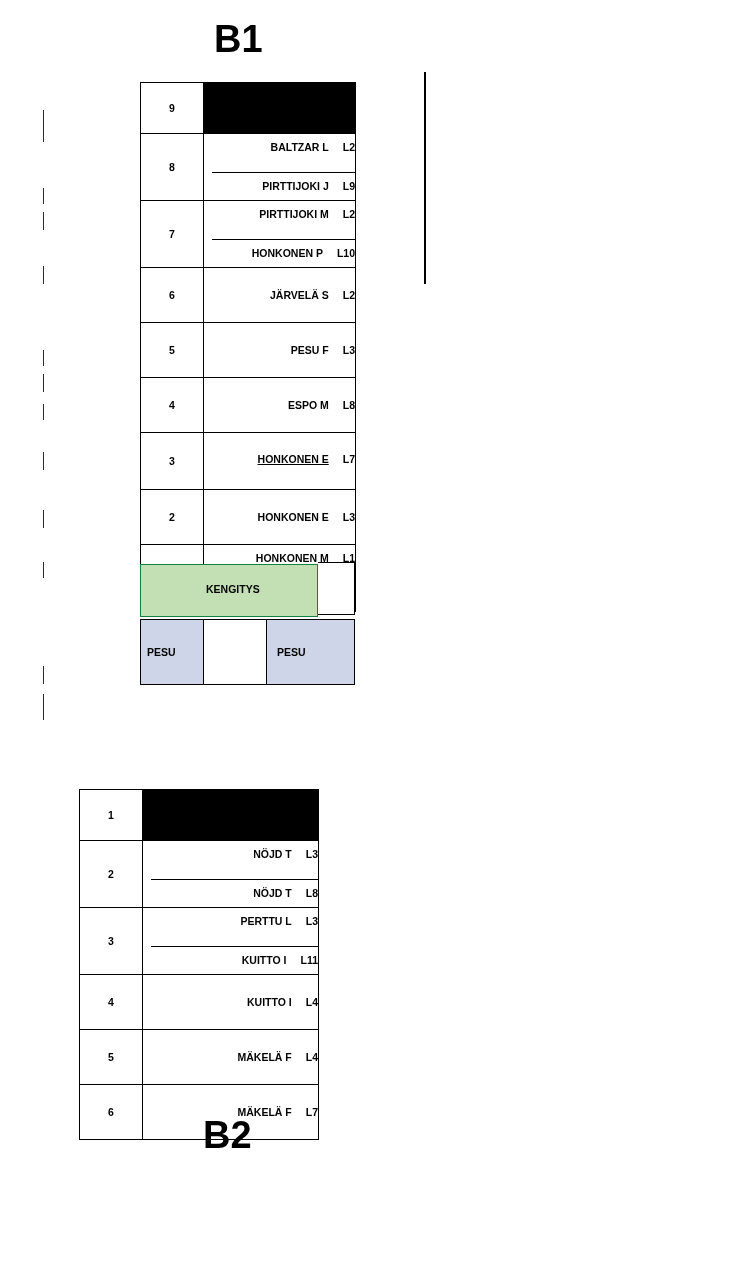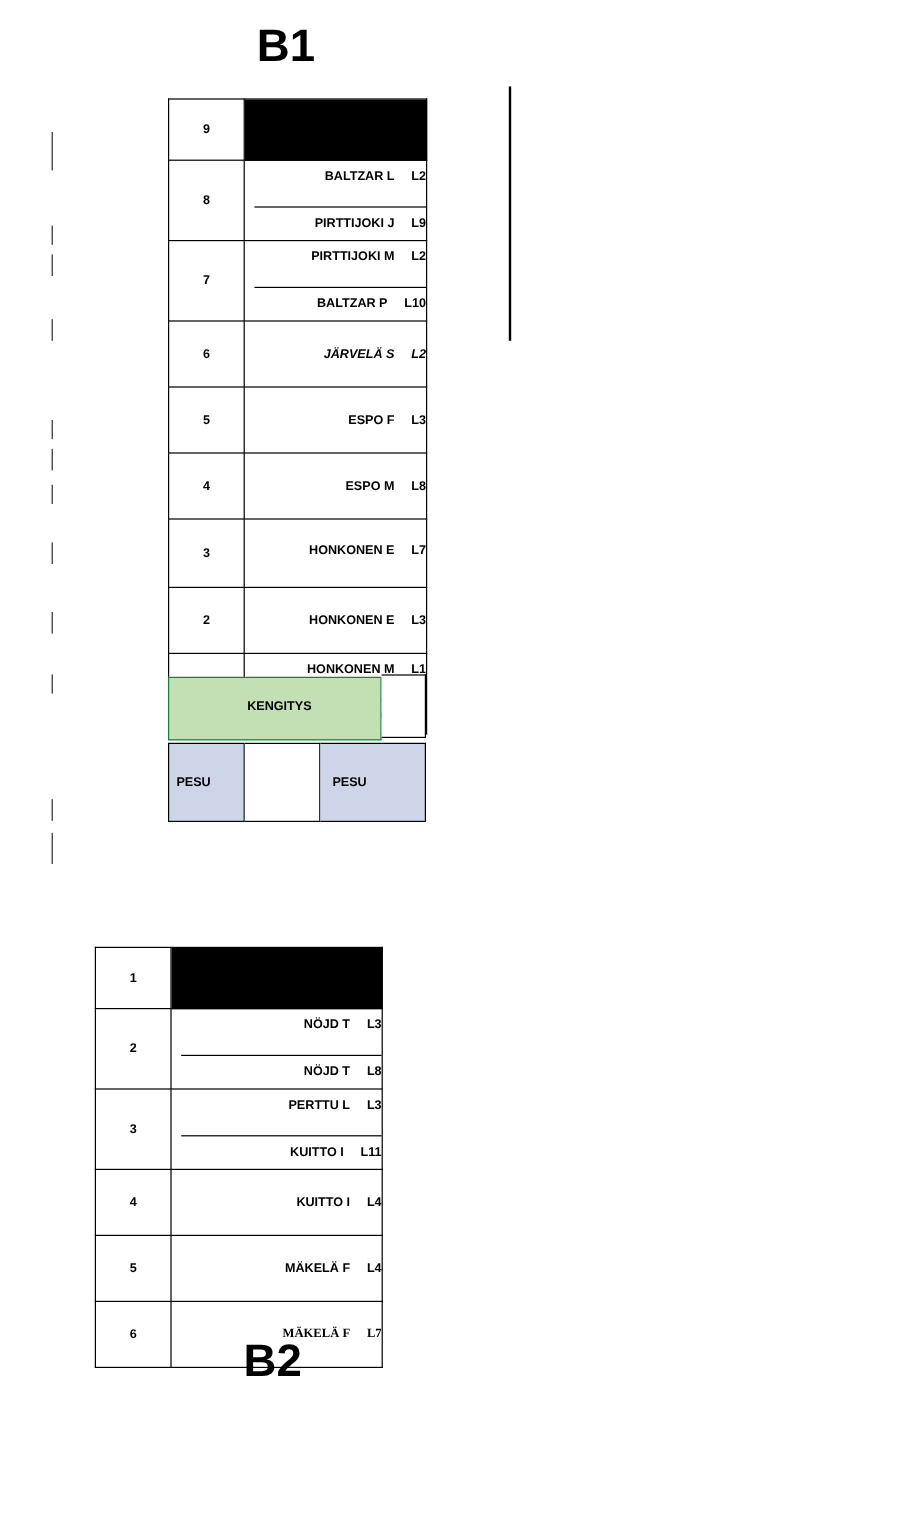--- a/index.html
+++ b/index.html
@@ -207,45 +207,45 @@
           <td class="num">8</td>
           <td class="names">
             <span class="nameline"><span>BALTZAR L</span><span class="code">L2</span></span>
             <span class="nameline sep"><span>PIRTTIJOKI J</span><span class="code">L9</span></span>
           </td>
         </tr>
         <tr class="row-double">
           <td class="num">7</td>
           <td class="names">
             <span class="nameline"><span>PIRTTIJOKI M</span><span class="code">L2</span></span>
-            <span class="nameline sep"><span>BALTZAR P</span><span class="code">L10</span></span>
+            <span class="nameline sep"><span>HONKONEN P</span><span class="code">L10</span></span>
           </td>
         </tr>
         <tr class="row-single">
           <td class="num">6</td>
           <td class="names">
-            <span class="nameline" style="height: 52px; line-height: 52px; font-style: italic;"><span>JÄRVELÄ S</span><span class="code">L2</span></span>
+            <span class="nameline" style="height: 52px; line-height: 52px;"><span>JÄRVELÄ S</span><span class="code">L2</span></span>
           </td>
         </tr>
         <tr class="row-single">
           <td class="num">5</td>
           <td class="names">
-            <span class="nameline" style="height: 52px; line-height: 52px;"><span>ESPO F</span><span class="code">L3</span></span>
+            <span class="nameline" style="height: 52px; line-height: 52px;"><span>PESU F</span><span class="code">L3</span></span>
           </td>
         </tr>
         <tr class="row-single">
           <td class="num">4</td>
           <td class="names">
             <span class="nameline" style="height: 52px; line-height: 52px; margin-left: 16px;"><span>ESPO M</span><span class="code">L8</span></span>
           </td>
         </tr>
         <tr class="row-single">
           <td class="num">3</td>
           <td class="names">
-            <span class="nameline" style="height: 56px; line-height: 52px;"><span>HONKONEN E</span><span class="code">L7</span></span>
+            <span class="nameline" style="height: 56px; line-height: 52px; text-decoration: underline;"><span>HONKONEN E</span><span class="code">L7</span></span>
           </td>
         </tr>
         <tr class="row-single">
           <td class="num">2</td>
           <td class="names">
             <span class="nameline" style="height: 52px; line-height: 52px;"><span>HONKONEN E</span><span class="code">L3</span></span>
           </td>
         </tr>
         <tr class="row-double">
           <td class="num">1</td>
@@ -302,21 +302,21 @@
         </tr>
         <tr class="row-single">
           <td class="num">5</td>
           <td class="names">
             <span class="nameline" style="height: 52px; line-height: 52px;"><span>MÄKELÄ F</span><span class="code">L4</span></span>
           </td>
         </tr>
         <tr class="row-single">
           <td class="num">6</td>
           <td class="names">
-            <span class="nameline" style="height: 52px; line-height: 52px; font-family: Liberation Serif, serif;"><span>MÄKELÄ F</span><span class="code">L7</span></span>
+            <span class="nameline" style="height: 52px; line-height: 52px;"><span>MÄKELÄ F</span><span class="code">L7</span></span>
           </td>
         </tr>
       </tbody>
   </table>
 
   <div class="title" id="title-b2">B2</div>
 
 <div class="tick" style="top: 110px; height: 32px;"></div>
     <div class="tick" style="top: 188px; height: 16px;"></div>
     <div class="tick" style="top: 212px; height: 18px;"></div>

